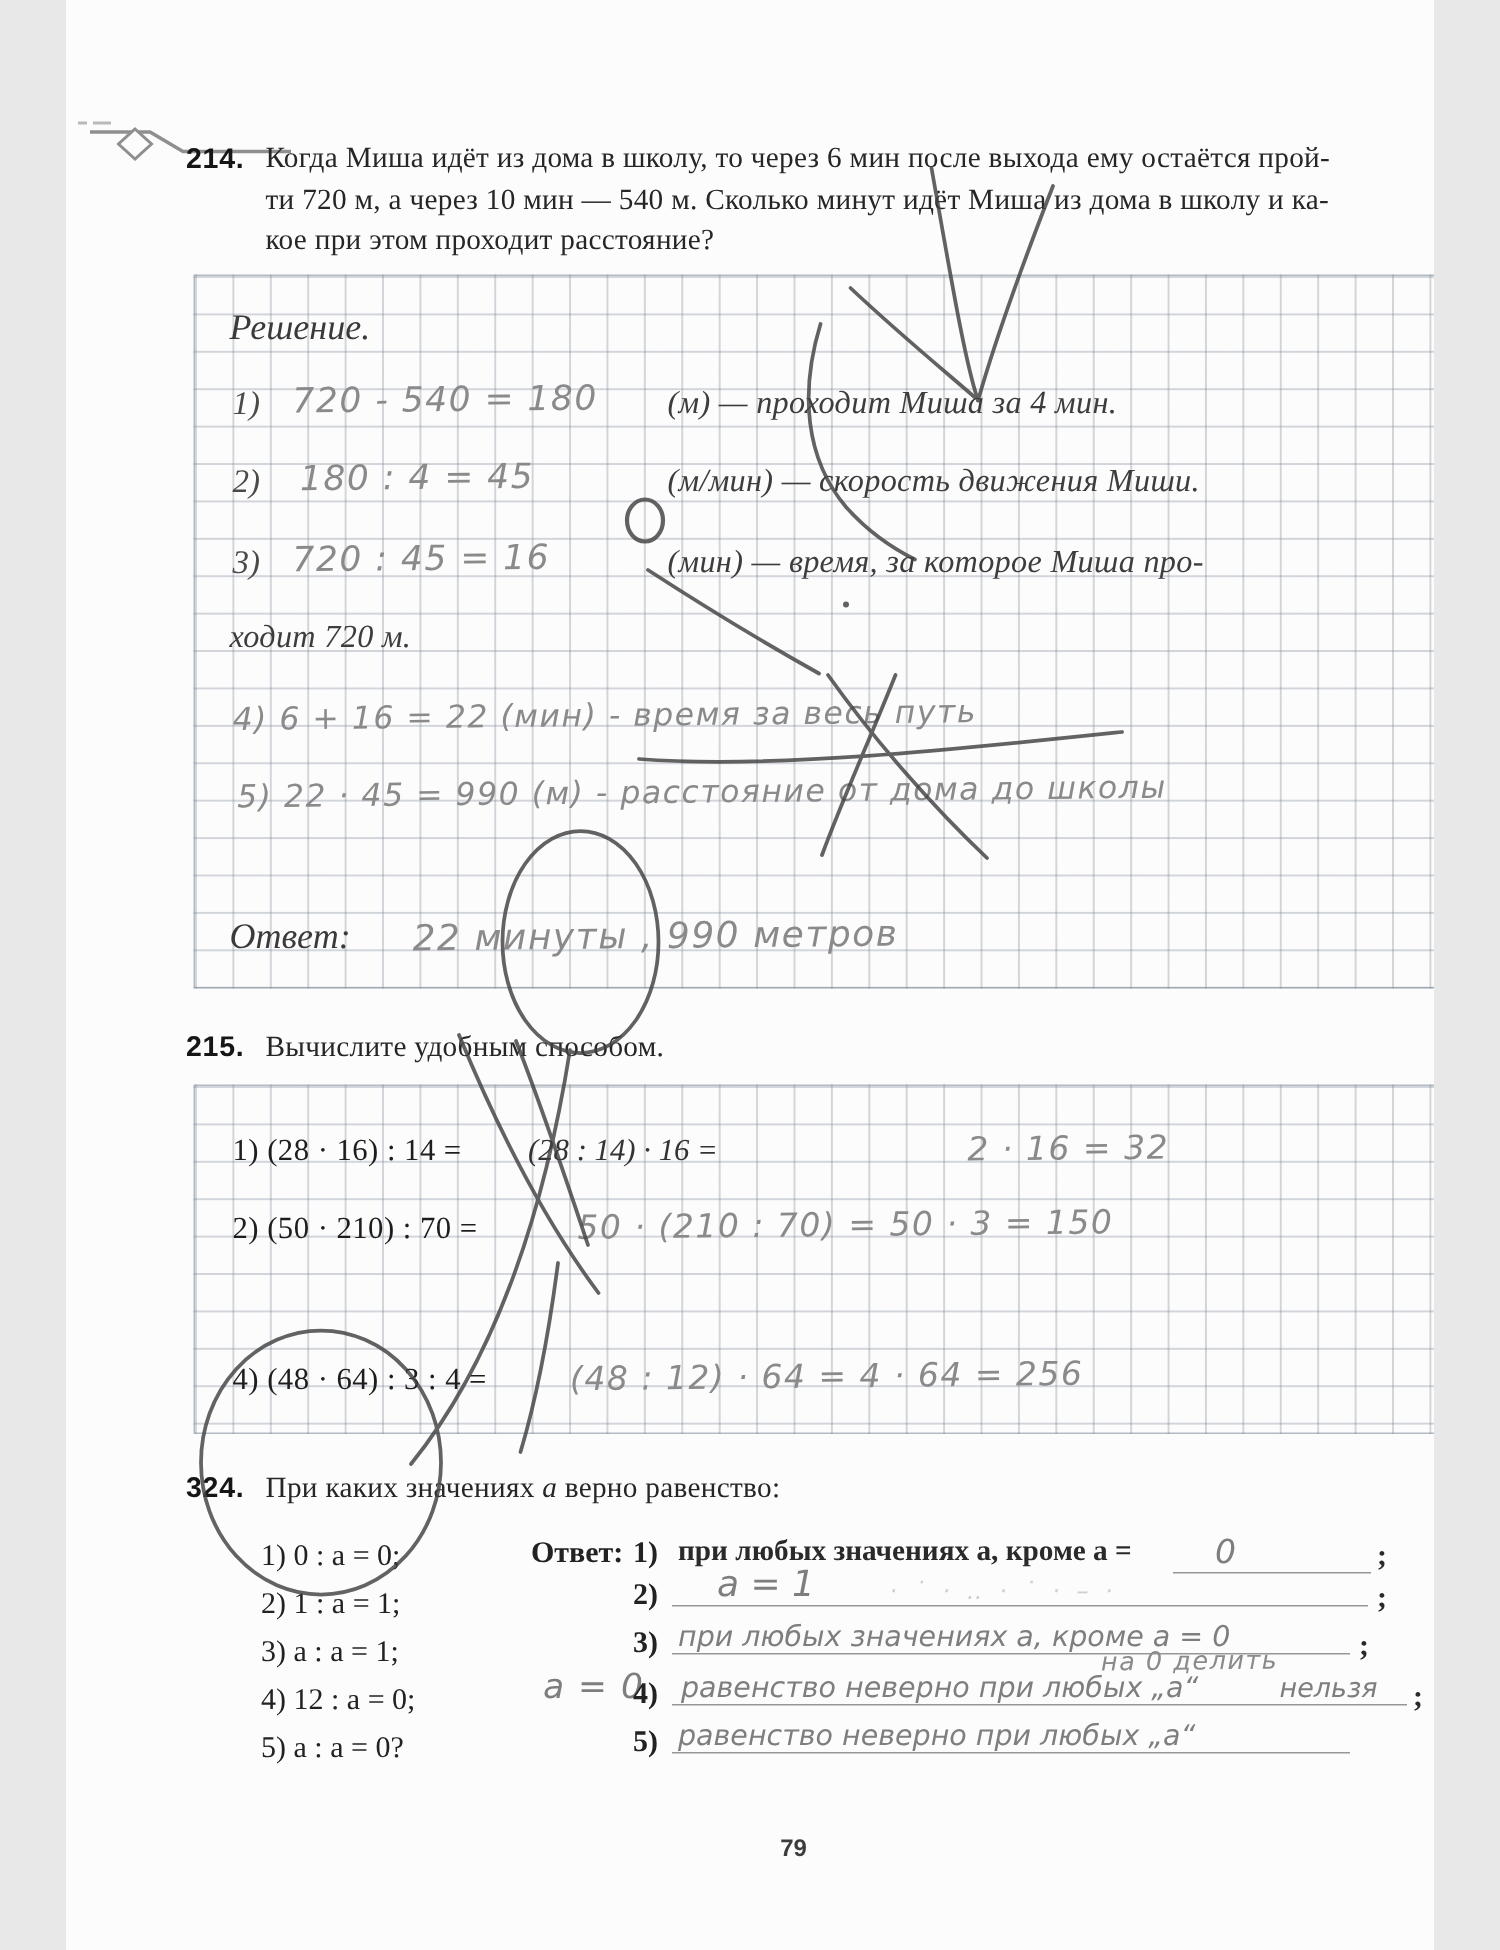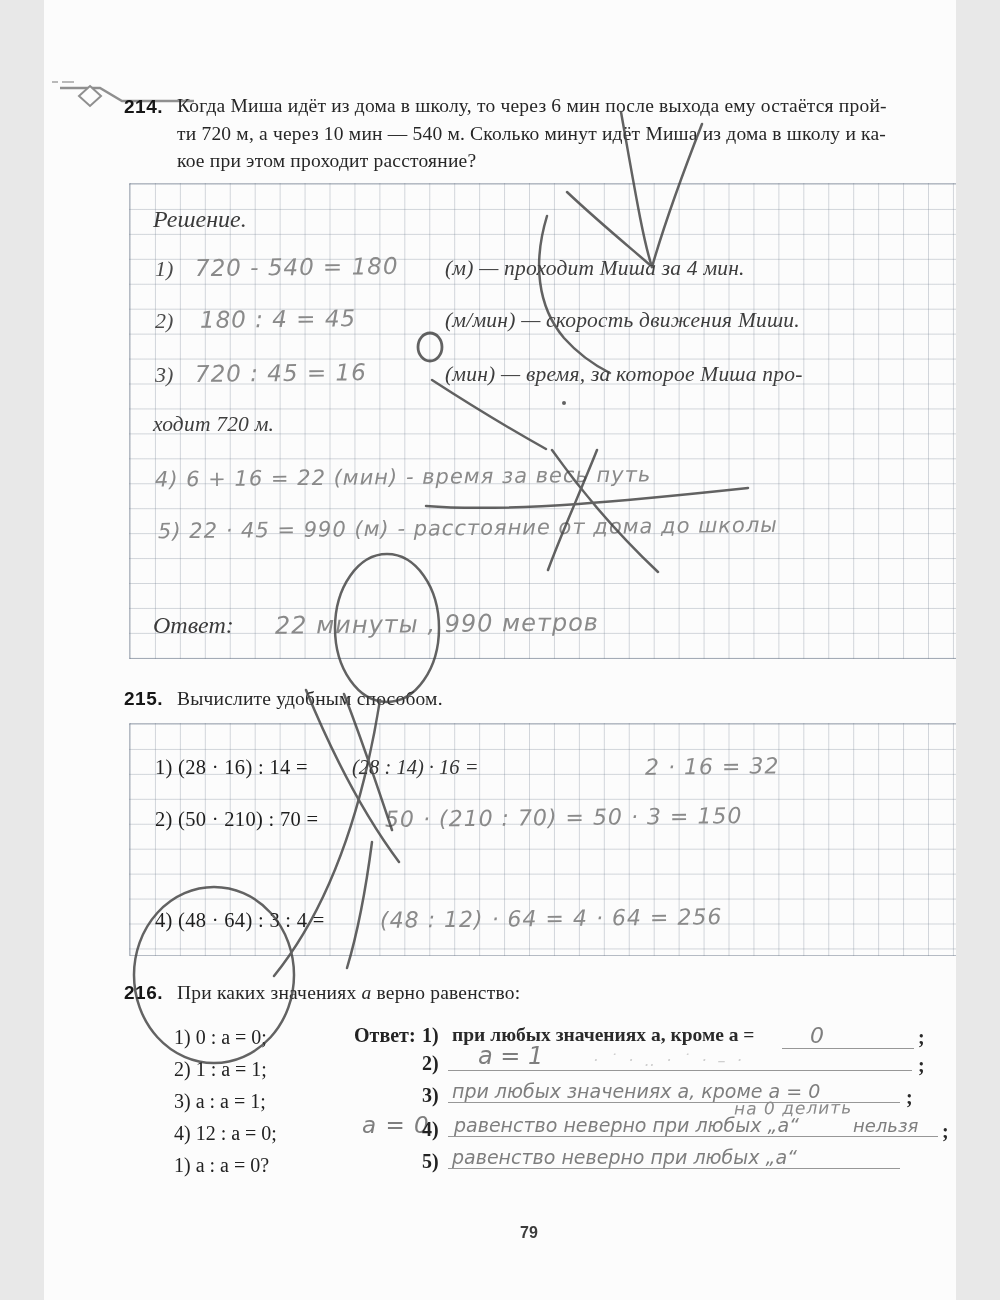--- a/index.html
+++ b/index.html
@@ -142,28 +142,28 @@
     <div class="row" style="top:84px;">
       <span class="eq-printed">2) (50 · 210) : 70 =</span>
       <span class="hw abs tilt" style="left:255px;top:-3px;font-size:22px;">50 · (210 : 70) = 50 · 3 = 150</span>
     </div>
     <div class="row" style="top:185px;">
       <span class="eq-printed">4) (48 · 64) : 3 : 4 =</span>
       <span class="hw abs tilt" style="left:250px;top:-3px;font-size:22px;">(48 : 12) · 64 = 4 · 64 = 256</span>
     </div>
   </div>
 
-  <div class="prob-num" style="left:80px;top:982px;">216.</div>
+  <div class="prob-num" style="left:80px;top:982px;">324.</div>
   <div class="prob-text" style="left:133px;top:979px;text-align:right;"><span>При каких значениях </span><span class="var">a</span><span> верно равенство:</span></div>
 
   <div class="eq-list-item" style="top:1026px;">1) 0 : a = 0;</div>
   <div class="eq-list-item" style="top:1058px;">2) 1 : a = 1;</div>
   <div class="eq-list-item" style="top:1090px;">3) a : a = 1;</div>
   <div class="eq-list-item" style="top:1122px;">4) 12 : a = 0;</div>
-  <div class="eq-list-item" style="top:1154px;">1) a : a = 0?</div>
+  <div class="eq-list-item" style="top:1154px;">5) a : a = 0?</div>
 
   <div class="ans-label" style="top:1024px;">Ответ:</div>
 
   <div class="ans-num" style="top:1024px;">1)</div>
   <div class="ans-printed" style="top:1024px;">при любых значениях a, кроме a = </div>
   <div class="blankline" style="left:738px;top:1024px;width:132px;">
     <span class="blank-hw" style="left:28px;font-size:22px;">0</span>
   </div>
   <div class="semi" style="left:874px;top:1026px;">;</div>
 

